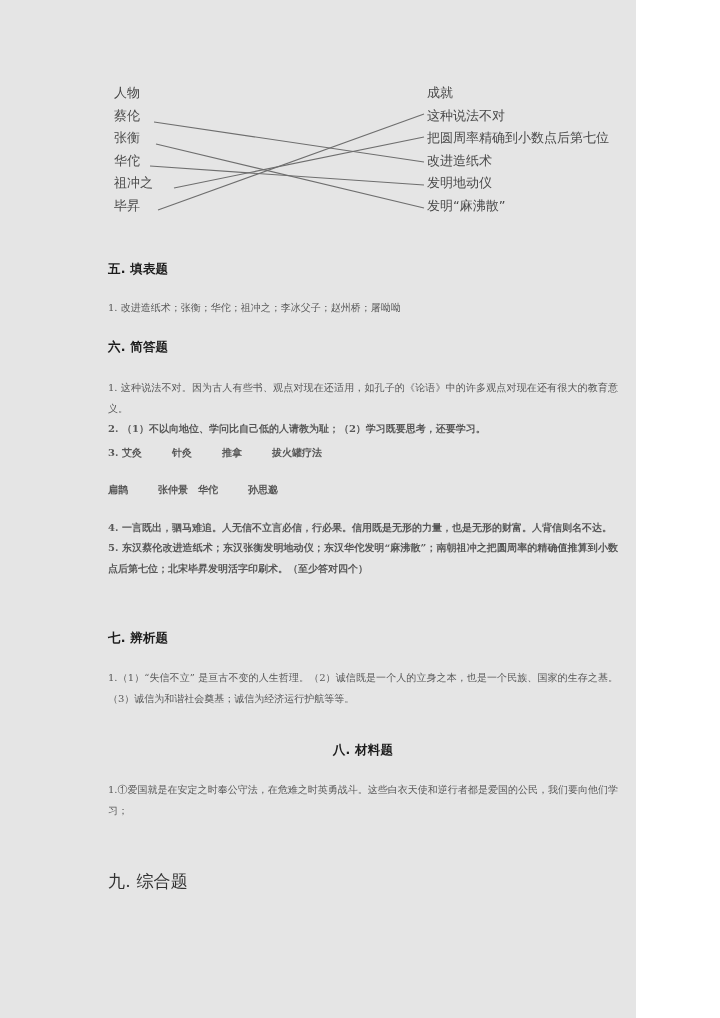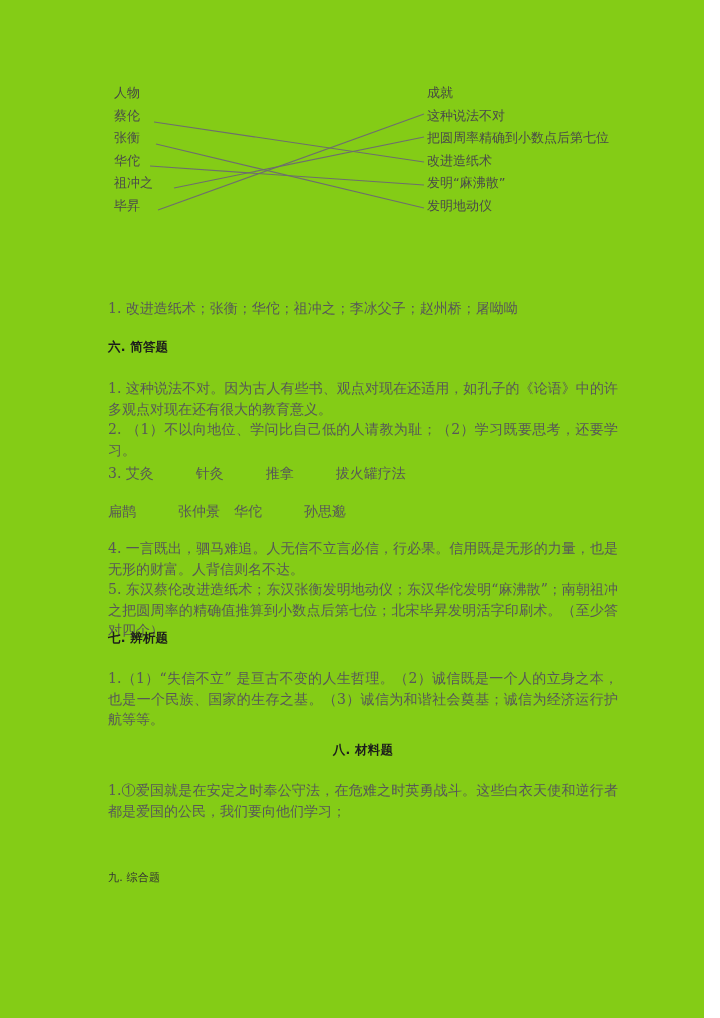--- a/index.html
+++ b/index.html
@@ -12,23 +12,23 @@
     height: 1018px;
     position: relative;
     font-family: "DejaVu Serif", "Liberation Serif", serif;
     overflow: hidden;
   }
 
   #page {
     position: absolute;
     left: 0;
     top: 0;
-    width: 704px;
+    width: 636px;
     height: 1018px;
-    background: #84cc16;
+    background: #e5e5e5;
   }
 
   
   #match-diagram {
     position: absolute;
     left: 112px;
     top: 82px;
     width: 500px;
     height: 140px;
   }
@@ -64,32 +64,32 @@
     font-size: 12.5px;
     font-weight: bold;
     color: #1c1c1c;
     font-family: "DejaVu Sans", "Liberation Sans", sans-serif;
     letter-spacing: 0.2px;
   }
   h2.heading.light {
     font-weight: normal;
     color: #333333;
     font-family: "DejaVu Serif", "Liberation Serif", serif;
-    font-size: 11px;
+    font-size: 17px;
   }
   p.body {
     margin: 0;
-    font-size: 14px;
+    font-size: 10px;
     line-height: 20.5px;
     color: #585858;
     font-family: "DejaVu Serif", "Liberation Serif", serif;
     text-align: justify;
     text-justify: inter-ideograph;
   }
-  p.body + p.body { margin-top: 0; }
+  p.body + p.body { margin-top: 0; font-weight: bold; }
   .spaced {
     letter-spacing: 0px;
   }
 </style>
 </head>
 <body>
 
 <div id="page">
 
   <div id="match-diagram">
@@ -114,25 +114,28 @@
       <div>华佗</div>
       <div>祖冲之</div>
       <div>毕昇</div>
     </div>
 
     <div class="match-col" id="col-right">
       <div class="hdr">成就</div>
       <div>这种说法不对</div>
       <div>把圆周率精确到小数点后第七位</div>
       <div>改进造纸术</div>
+      <div>发明地动仪</div>
       <div>发明“麻沸散”</div>
-      <div>发明地动仪</div>
     </div>
   </div>
 
+  <div class="section" style="top:261px;">
+    <h2 class="heading">五. 填表题</h2>
+  </div>
   <div class="section" style="top:298px;">
     <p class="body">1. 改进造纸术；张衡；华佗；祖冲之；李冰父子；赵州桥；屠呦呦</p>
   </div>
 
   <div class="section" style="top:339px;">
     <h2 class="heading">六. 简答题</h2>
   </div>
   <div class="section" style="top:378px;">
     <p class="body">1. 这种说法不对。因为古人有些书、观点对现在还适用，如孔子的《论语》中的许多观点对现在还有很大的教育意义。</p>
     <p class="body">2. （1）不以向地位、学问比自己低的人请教为耻；（2）学习既要思考，还要学习。</p>

